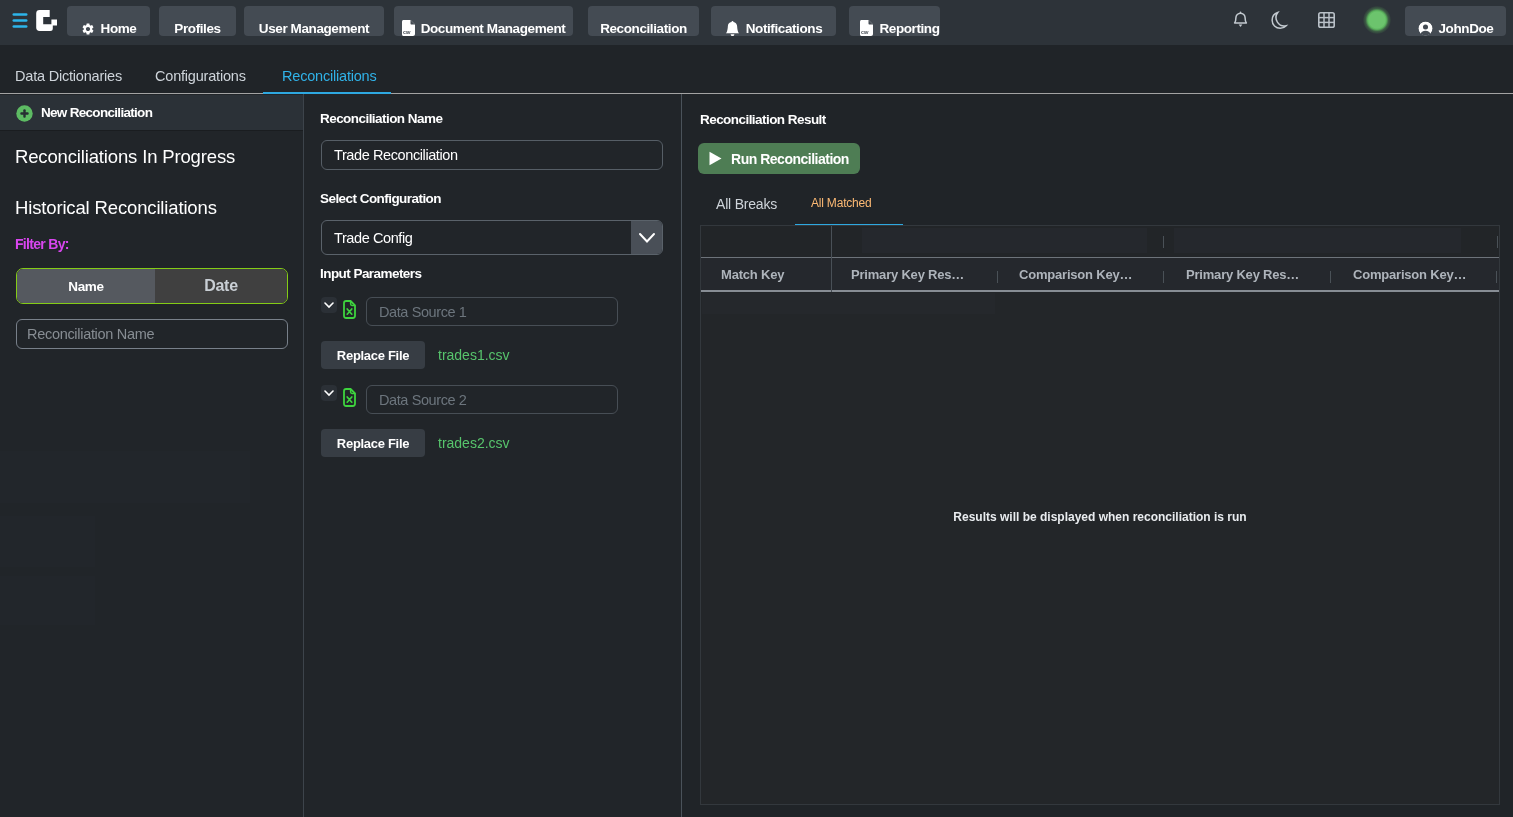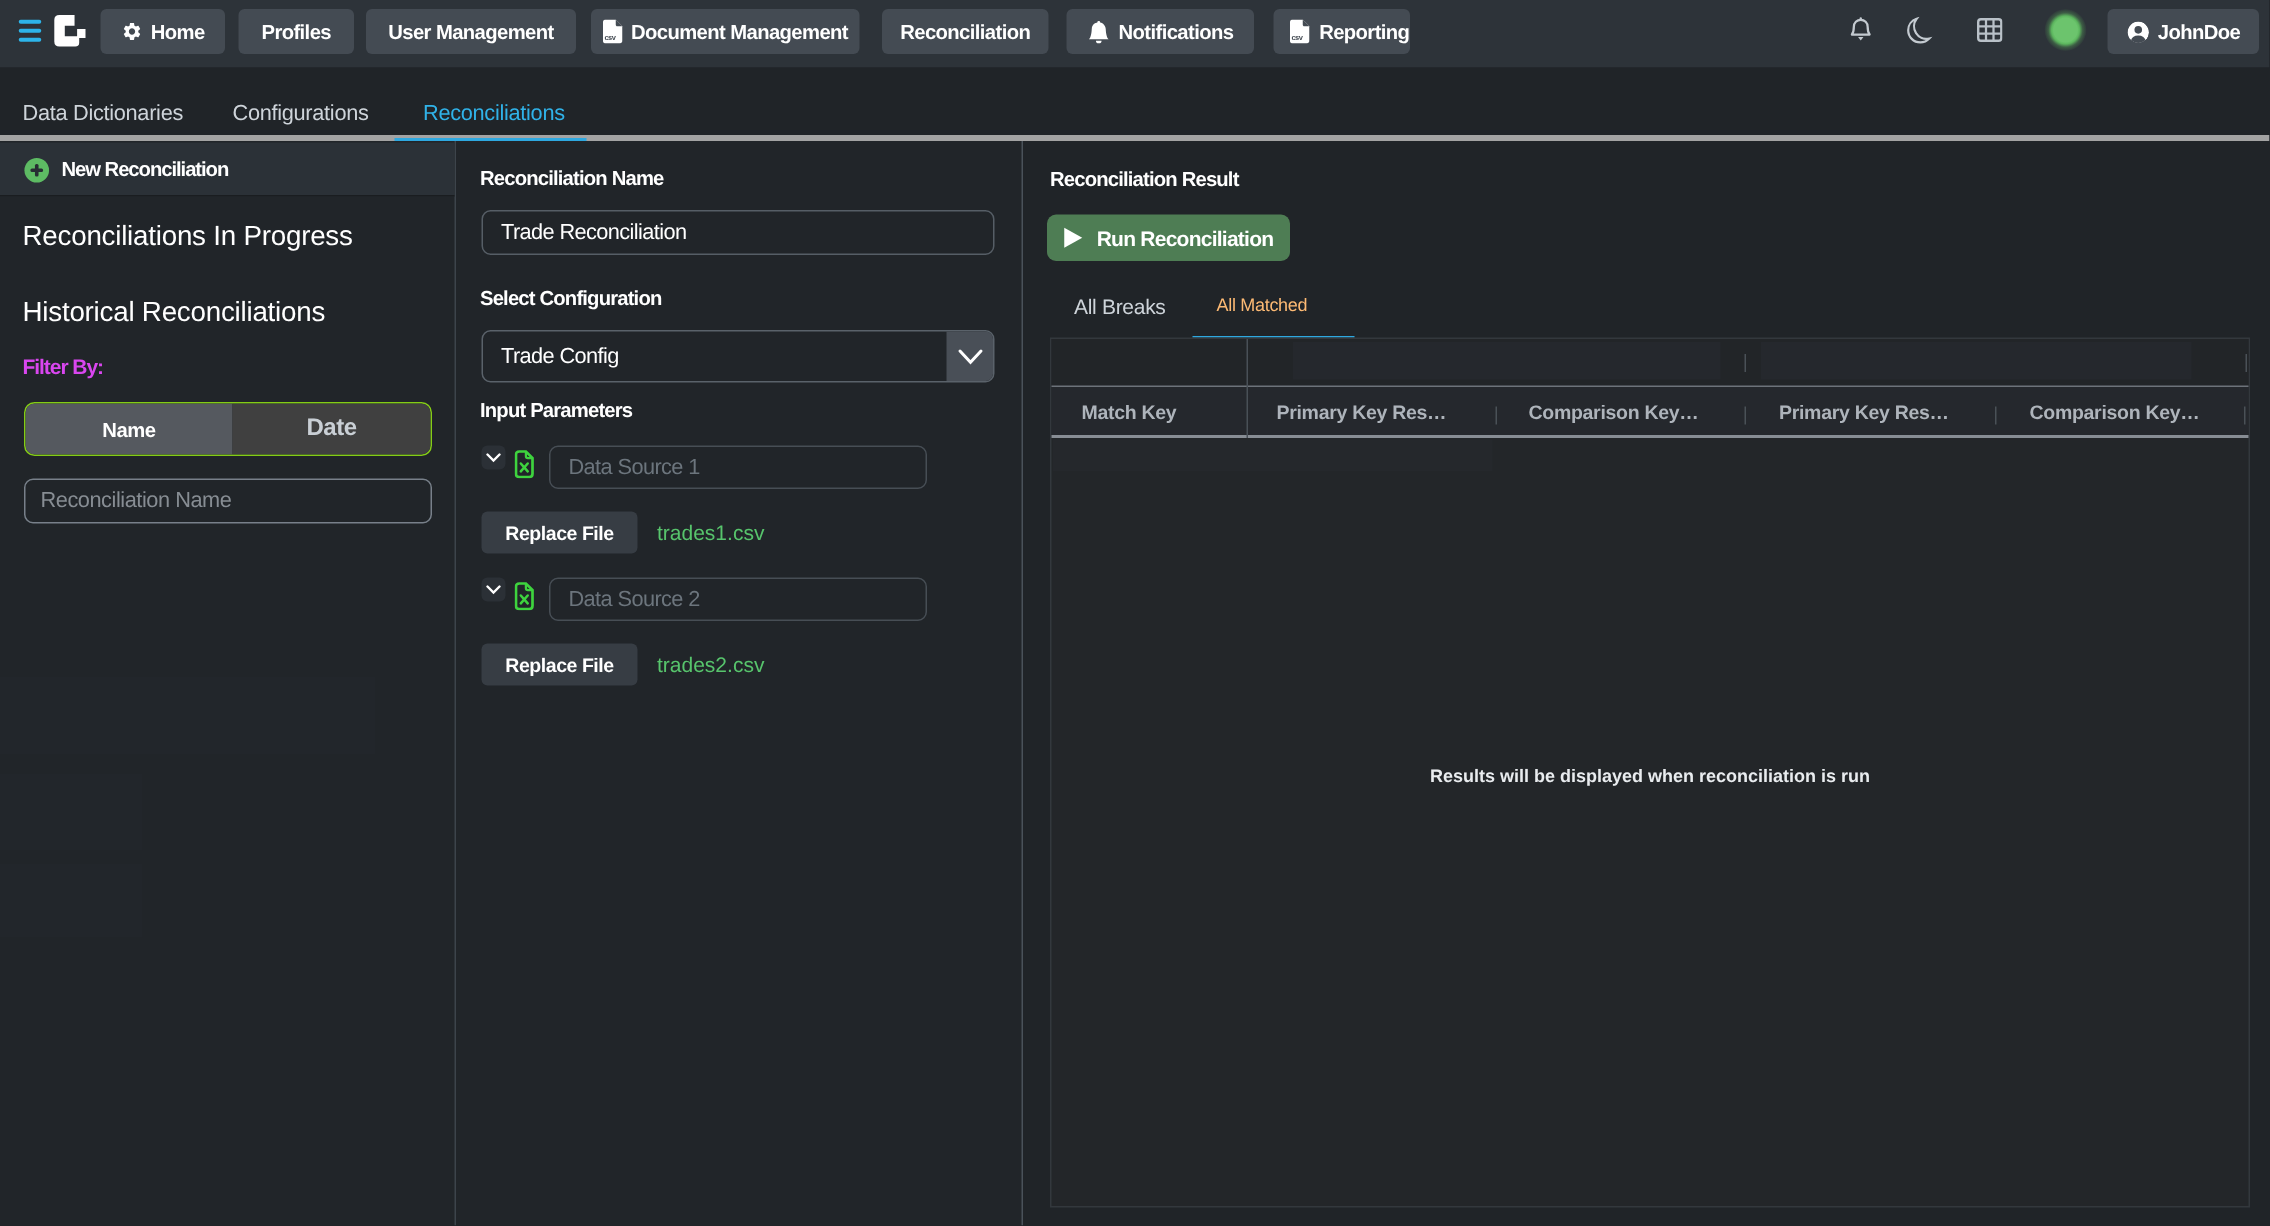--- a/index.html
+++ b/index.html
@@ -6,25 +6,25 @@
 html,body { width:1513px; height:817px; background:#212529; overflow:hidden;
   font-family:"Liberation Sans", sans-serif; }
 #root { position:relative; width:1513px; height:817px; }
 .abs { position:absolute; }
 .bold { font-weight:bold; }
 
 
 #navbar { left:0; top:0; width:1513px; height:45px; background:#2d3339; }
 .navbtn { position:absolute; top:6px; height:30px; background:#444b53; border-radius:4px;
   color:#fff; font-weight:bold; font-size:13.5px; letter-spacing:-0.4px; white-space:nowrap;
-  display:flex; align-items:center; justify-content:center; gap:6px; }
+  display:flex; align-items:flex-end; justify-content:center; gap:6px; }
 .icn { display:block; }
 
 
-#tabrow { left:0; top:45px; width:1513px; height:49px; background:#202428; border-bottom:4px solid #a3a3a3; }
+#tabrow { left:0; top:45px; width:1513px; height:49px; background:#202428; border-bottom:1px solid #a3a3a3; }
 .ttab { position:absolute; top:16px; height:30px; line-height:30px; font-size:14.5px; letter-spacing:-0.2px; color:#ced4da; }
 
 
 #sidebar { left:0; top:94px; width:304px; height:723px; background:#212529; border-right:1px solid #3d444b; }
 #newrec { position:absolute; left:0; top:1px; width:303px; height:36px; background:#2b3137; border-bottom:1px solid #1a1d20; }
 .chevbtn { position:absolute; width:16px; height:16px; background:#343a40; border-radius:4px; }
 
 
 #middle { left:304px; top:94px; width:378px; height:723px; background:#212529; border-right:1px solid #4a525a; }
 .mlabel { position:absolute; left:16px; color:#fff; font-weight:bold; font-size:13.5px; letter-spacing:-0.55px; }

